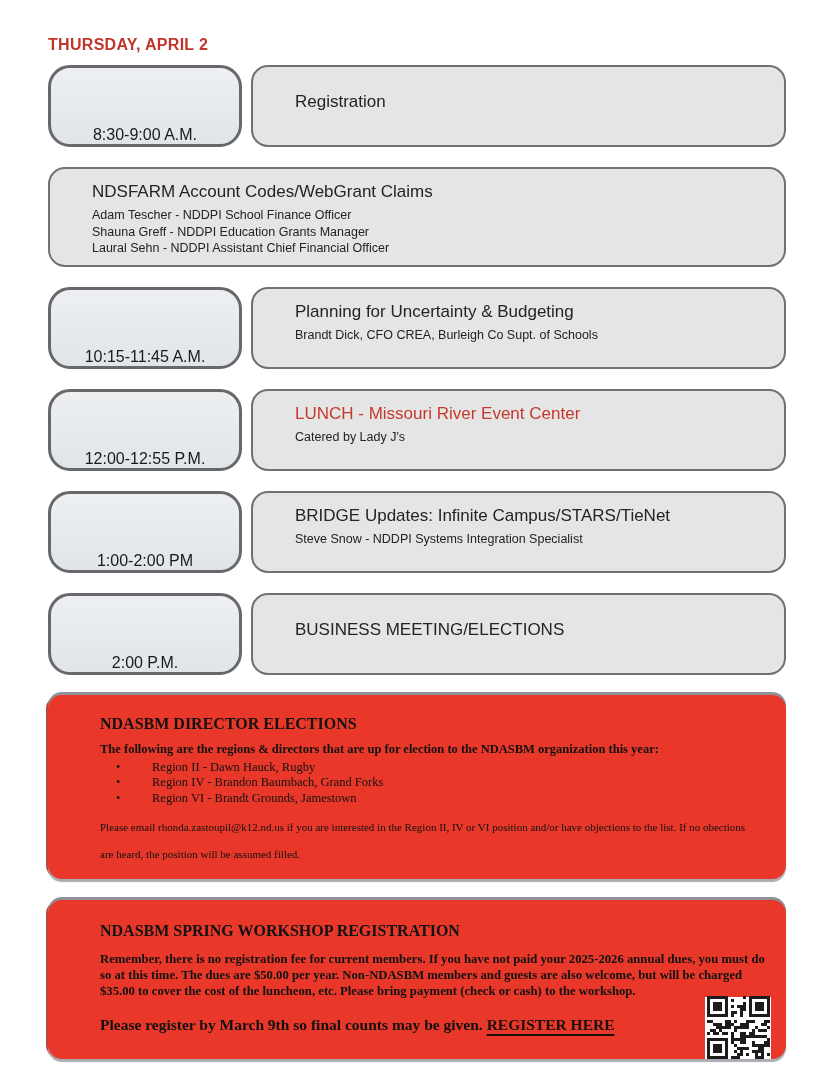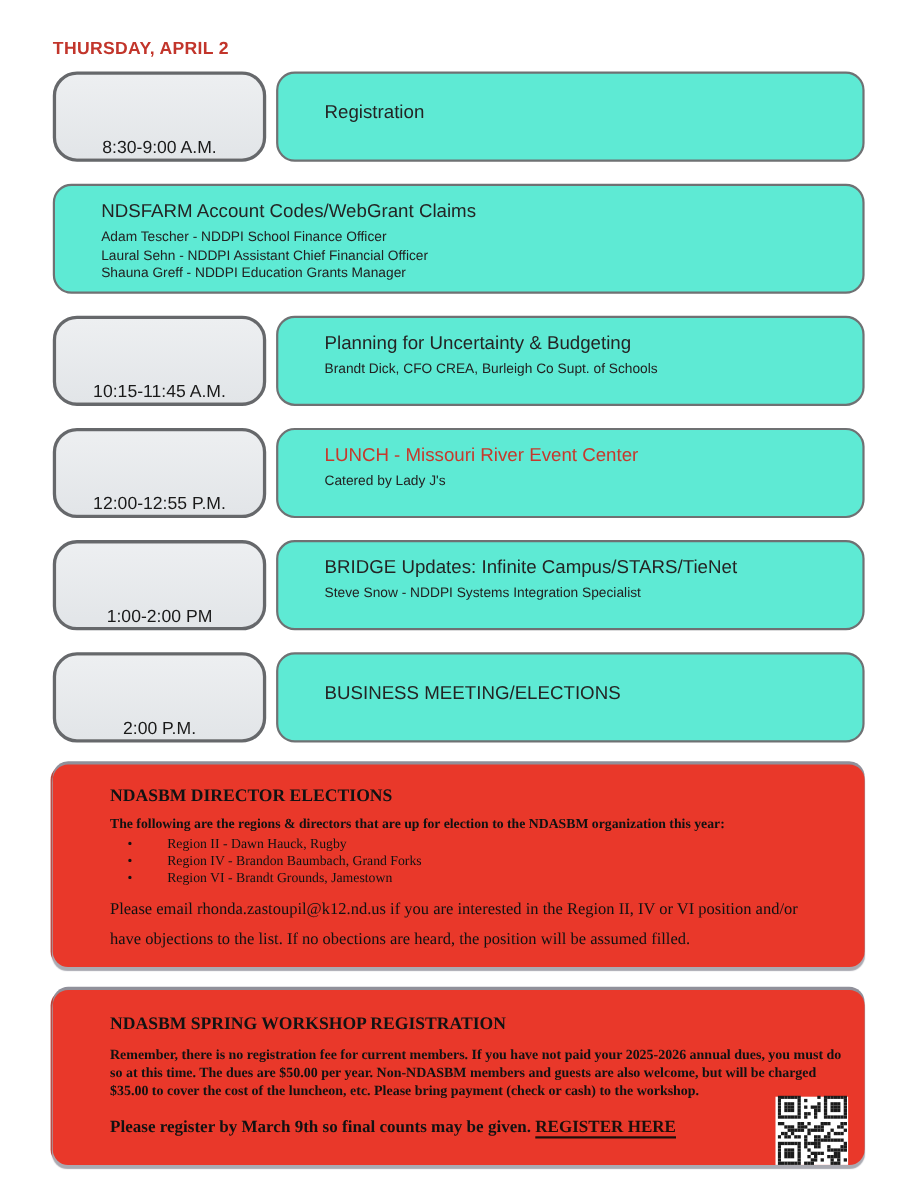--- a/index.html
+++ b/index.html
@@ -28,21 +28,21 @@
     background:linear-gradient(#edeff1, #e2e5e8);
     border:3px solid #66686b;
     border-radius:22px;
     display:flex; align-items:flex-end; justify-content:center;
     font-size:16px;
     color:#1a1a1a;
   }
   .session-box {
     flex:1;
     min-height:82px;
-    background:#5eead4;
+    background:#e5e5e5;
     border:2px solid #6f7173;
     border-radius:17px;
     padding:13px 18px 8px 42px;
   }
   .session-box.single { padding-top:25px; }
   .session-title { font-size:17px; color:#242424; margin-bottom:5px; }
   .session-title.red { color:#c6392d; }
   .speaker { font-size:12.5px; line-height:1.32; color:#222; }
 
   
@@ -56,21 +56,21 @@
   }
   .redbox-elections { height:184px; padding:20px 36px 0 52px; }
   .redbox-registration { height:159px; margin-top:21px; padding:22px 20px 0 52px; }
 
   .redbox-heading { font-size:16px; font-weight:bold; color:#121212; }
   .redbox-intro   { font-size:12.5px; font-weight:bold; margin-top:9px; }
   .bullet-list    { margin-top:3px; }
   .bullet-item    { display:flex; font-size:12.5px; line-height:15.5px; }
   .bullet-item .blt { width:14px; margin-left:16px; }
   .bullet-item .blt-text { margin-left:22px; }
-  .redbox-note    { font-size:15px; line-height:27px; margin-top:8px; max-width:700px; }
+  .redbox-note    { font-size:11px; line-height:27px; margin-top:8px; max-width:700px; }
 
   .redbox-body    { font-size:12.7px; font-weight:bold; line-height:16px; margin-top:11px; max-width:672px; }
   .redbox-cta     { font-size:15.5px; font-weight:600; margin-top:17px; }
   .register-link  {
     font-weight:bold;
     color:#1d0f0b;
     text-decoration:underline;
     text-decoration-thickness:2px;
     text-underline-offset:4px;
     cursor:pointer;
@@ -100,22 +100,22 @@
     </div>
     <div class="session-box single">
       <div class="session-title">Registration</div>
     </div>
   </div>
 
   <div class="row">
     <div class="session-box">
       <div class="session-title">NDSFARM Account Codes/WebGrant Claims</div>
       <div class="speaker">Adam Tescher - NDDPI School Finance Officer</div>
+      <div class="speaker">Shauna Greff - NDDPI Education Grants Manager</div>
       <div class="speaker">Laural Sehn - NDDPI Assistant Chief Financial Officer</div>
-      <div class="speaker">Shauna Greff - NDDPI Education Grants Manager</div>
     </div>
   </div>
 
   <div class="row">
     <div class="time-box">
       <span>10:15-11:45 A.M.</span>
     </div>
     <div class="session-box">
       <div class="session-title">Planning for Uncertainty &amp; Budgeting</div>
       <div class="speaker">Brandt Dick, CFO CREA, Burleigh Co Supt. of Schools</div>

